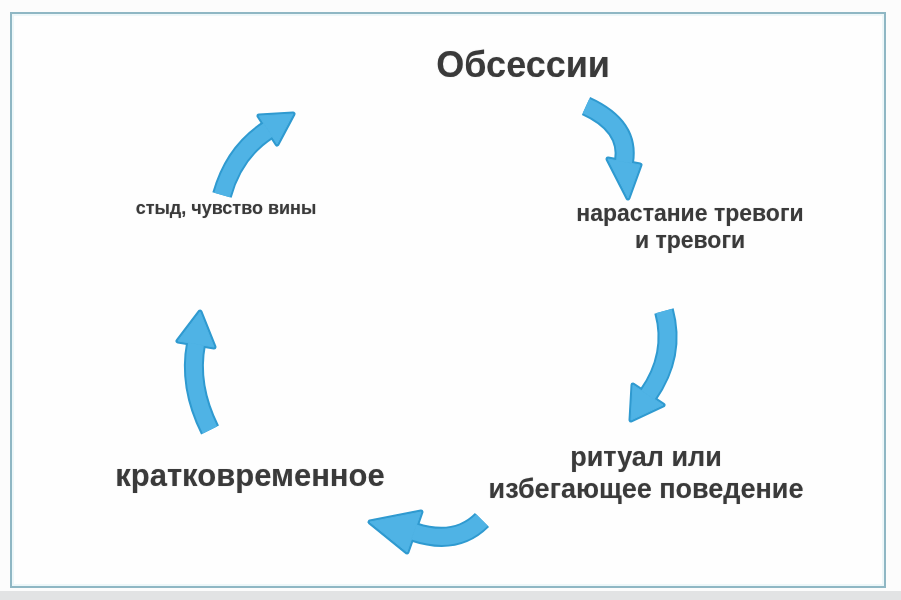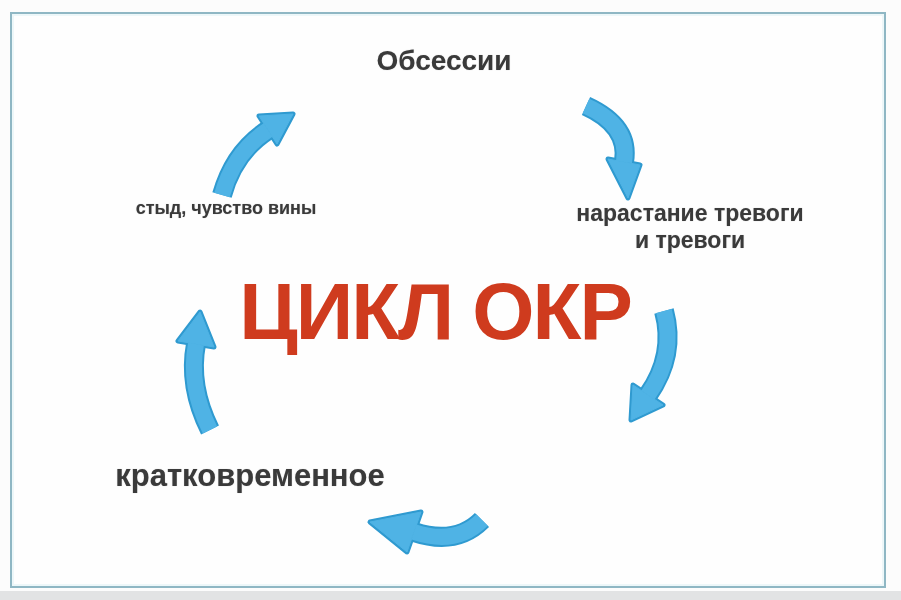--- a/index.html
+++ b/index.html
@@ -35,21 +35,21 @@
     opacity: 0.75;
   }
   .node {
     position: absolute;
     text-align: center;
     font-weight: bold;
     color: var(--text-dark, #3a3a3a);
     line-height: 1.18;
     text-shadow: 0 0 1px rgba(60,60,60,0.35);
   }
-  .node-obsessions { left: 264px; top: 44px;  width: 360px; font-size: 28px; }
+  .node-obsessions { left: 250px; top: 44px;  width: 360px; font-size: 36px; text-align: right; }
   .node-anxiety    { left: 540px; top: 200px; width: 300px; font-size: 23px; }
   .node-shame      { left: 66px;  top: 198px; width: 320px; font-size: 18px; }
   .node-ritual     { left: 470px; top: 442px; width: 352px; font-size: 27px; }
   .node-relief     { left: 100px;  top: 458px; width: 300px; font-size: 31px; }
   .center-title {
     position: absolute;
     left: 200px;
     top: 272px;
     width: 470px;
     text-align: center;
@@ -103,26 +103,29 @@
 
   <div class="node node-anxiety">
     <div>нарастание тревоги</div>
     <div>и тревоги</div>
   </div>
 
   <div class="node node-shame">
     <div>стыд, чувство вины</div>
   </div>
 
+  <div class="node node-ritual">
+    <div>ритуал или</div>
+    <div>избегающее поведение</div>
+  </div>
 
   <div class="node node-relief">
     <div>кратковременное</div>
   </div>
 
-  <div class="center-title">ЦИКЛ ОКР</div>
 
   <svg class="arrow" style="left:572px; top:96px;" width="90" height="110" viewBox="0 0 90 110" aria-hidden="true">
     <path class="arrow-under" d="M 14 10 Q 58 30 52 66"></path>
     <polygon class="arrow-head-under" points="56,102 68,69 36,63"></polygon>
     <path class="arrow-body" d="M 14 10 Q 58 30 52 66"></path>
     <polygon class="arrow-head" points="56,102 68,69 36,63"></polygon>
   </svg>
 
   <svg class="arrow" style="left:612px; top:303px;" width="84" height="130" viewBox="0 0 84 130" aria-hidden="true">
     <path class="arrow-under" d="M 52 8 Q 64 52 36 92"></path>

